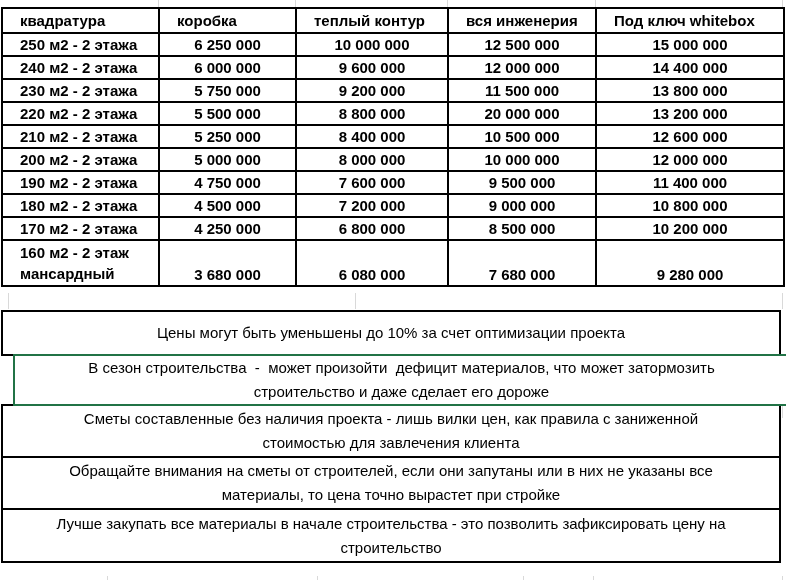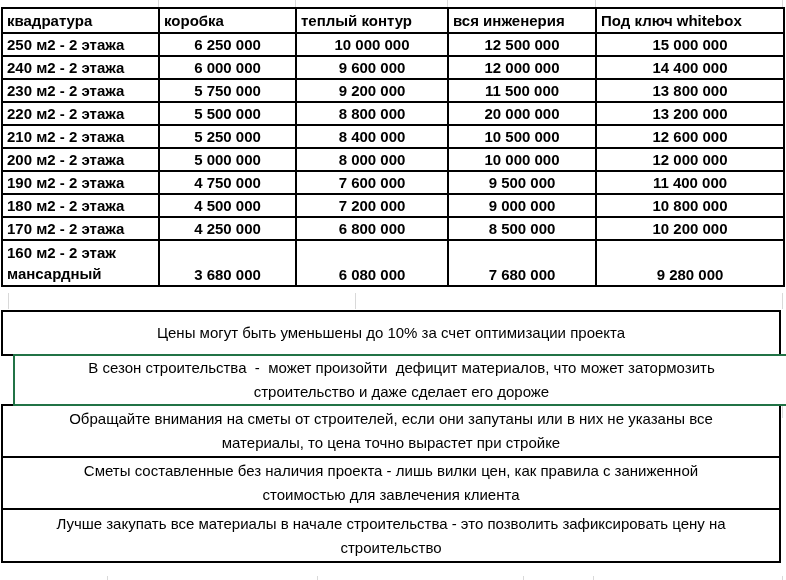--- a/index.html
+++ b/index.html
@@ -26,21 +26,21 @@
     position: absolute;
     left: 1px;
     top: 7px;
     border-collapse: collapse;
     table-layout: fixed;
     font-size: 15px;
     font-weight: bold;
   }
   table.price th, table.price td {
     border: 2px solid var(--table-border, #000);
-    padding: 0 4px;
+    padding: 0 17px;
     overflow: hidden;
   }
   table.price thead tr { height: 25px; }
   table.price tbody tr { height: 23px; }
   table.price tbody tr.tall { height: 46px; }
   th.c-head { text-align: left; }
   td.c-area { text-align: left; line-height: 21px; }
   td.c-num  { text-align: center; }
   tr.tall td.c-num { vertical-align: bottom; padding-bottom: 2px; text-align: center; }
 
@@ -195,27 +195,27 @@
 
   <div class="notes">
     <div class="note h1">
       <span class="note-text">Цены могут быть уменьшены до 10% за счет оптимизации проекта</span>
     </div>
     <div class="note h3 selected">
       <span class="note-text">В сезон строительства  -  может произойти  дефицит материалов, что может затормозить
 строительство и даже сделает его дороже</span>
       <div class="fill-handle"></div>
     </div>
+    <div class="note h5">
+      <span class="note-text">Сметы составленные без наличия проекта - лишь вилки цен, как правила с заниженной
+стоимостью для завлечения клиента</span>
+    </div>
     <div class="note h4">
       <span class="note-text">Обращайте внимания на сметы от строителей, если они запутаны или в них не указаны все
 материалы, то цена точно вырастет при стройке</span>
-    </div>
-    <div class="note h5">
-      <span class="note-text">Сметы составленные без наличия проекта - лишь вилки цен, как правила с заниженной
-стоимостью для завлечения клиента</span>
     </div>
     <div class="note h6">
       <span class="note-text">Лучше закупать все материалы в начале строительства - это позволить зафиксировать цену на
 строительство</span>
     </div>
   </div>
 
   <div class="vline" style="left:107px; top:576px; height:4px;"></div>
   <div class="vline" style="left:317px; top:576px; height:4px;"></div>
   <div class="vline" style="left:523px; top:576px; height:4px;"></div>

